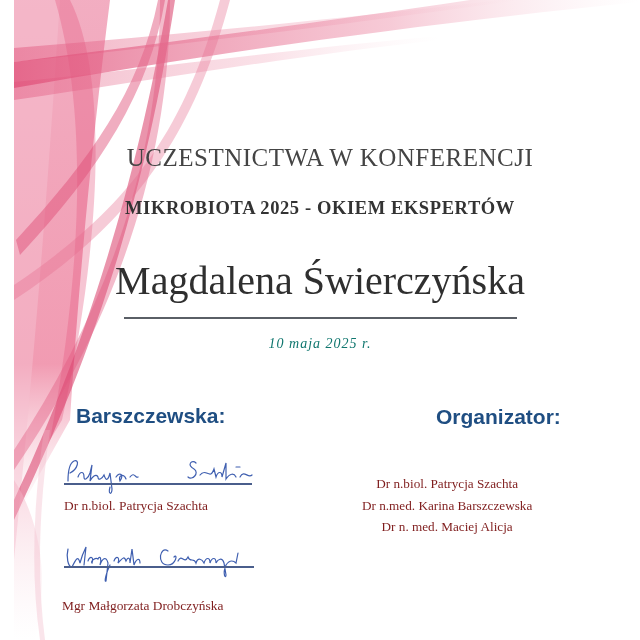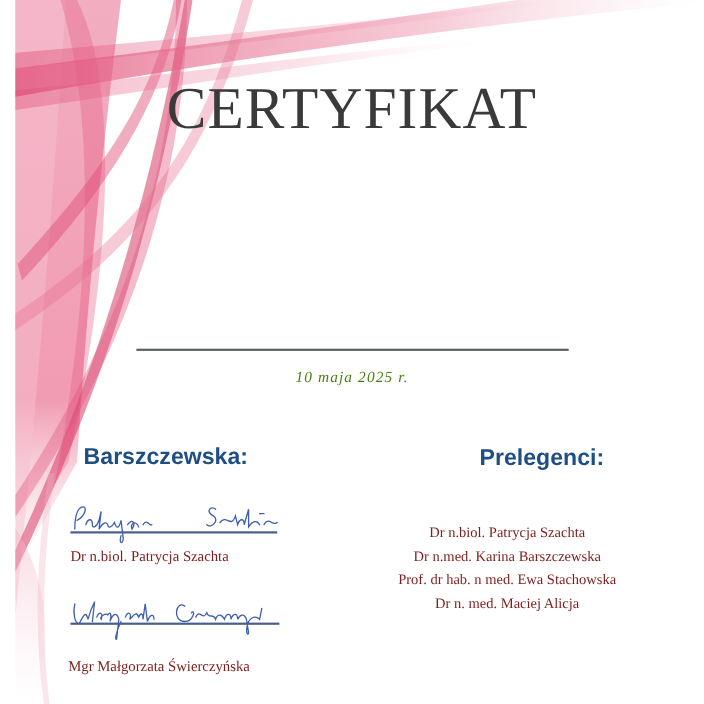--- a/index.html
+++ b/index.html
@@ -31,21 +31,21 @@
     top: 256px; left: 80px; width: 480px; text-align: center;
     font-family: "Liberation Serif", serif; font-size: 40px;
     color: #2f2f2f; line-height: 50px;
   }
   .name-line {
     top: 317px; left: 124px; width: 393px; height: 1.5px; background: #5a5f66;
   }
   .date {
     top: 336px; left: 200px; width: 240px; text-align: center;
     font-family: "Liberation Serif", serif; font-style: italic; font-size: 14px;
-    color: #4d7c0f; letter-spacing: 1px;
+    color: #0f766e; letter-spacing: 1px;
   }
   .heading {
     font-family: "Liberation Sans", sans-serif; font-weight: bold; font-size: 21px;
     color: #1f4e82; line-height: 26px;
   }
   .org-heading { top: 403px; left: 76px; }
   .pre-heading { top: 404px; left: 436px; }
 
   .sig { position: absolute; }
   .sig-line { position: absolute; height: 1.5px; background: #4a5e8c; }
@@ -93,21 +93,23 @@
     <path d="M20,255 C100,170 150,90 165,0 L158,0 C140,90 90,160 16,240 Z" fill="#de4a74" opacity="0.45"></path>
 
     <path d="M14,62 C150,45 300,25 470,0 L640,0 L640,2 C460,20 260,45 14,88 Z" fill="url(#gH)"></path>
     <path d="M14,48 C170,35 330,20 500,0 L520,0 C340,25 180,45 14,62 Z" fill="url(#gH)" opacity="0.6"></path>
     <path d="M14,82 C140,70 300,48 440,36 L440,40 C300,55 140,82 14,100 Z" fill="url(#gH)" opacity="0.55"></path>
 
     <path d="M14,480 C40,520 50,580 35,640 L14,640 Z" fill="url(#gFade)"></path>
     <path d="M50,430 C40,500 36,570 45,640 L40,640 C30,570 34,500 44,430 Z" fill="#f2b5c6" opacity="0.35"></path>
   </svg>
 
-  <div class="abs title">CERTYFIKAT</div>
+  <div class="abs subtitle">UCZESTNICTWA W KONFERENCJI</div>
+  <div class="abs event">MIKROBIOTA 2025 - OKIEM EKSPERTÓW</div>
+  <div class="abs name">Magdalena Świerczyńska</div>
   <div class="abs name-line"></div>
   <div class="abs date">10 maja 2025 r.</div>
 
   <div class="abs heading org-heading">Barszczewska:</div>
 
   <svg class="sig" style="left:60px; top:455px;" width="200" height="40" viewBox="0 0 200 40">
     <g fill="none" stroke="#3f5fb0" stroke-width="1.2" stroke-linecap="round">
       <path d="M8,26 C8,14 10,8 14,6 C20,4 18,14 10,18"></path>
       <path d="M18,22 C20,16 24,16 24,22 C24,26 28,24 30,18 L32,10 L30,26 C32,22 36,18 38,22 C38,26 42,24 44,20 C46,26 48,26 50,18 L52,34 C52,40 48,40 50,32"></path>
       <path d="M56,22 C60,16 64,20 60,26 C58,20 64,18 66,24"></path>
@@ -123,22 +125,21 @@
   <svg class="sig" style="left:60px; top:535px;" width="210" height="50" viewBox="0 0 210 50">
     <g fill="none" stroke="#3f5fb0" stroke-width="1.2" stroke-linecap="round">
       <path d="M8,14 C6,22 8,32 12,32 C16,24 18,20 20,28 C22,20 24,16 26,12 L24,30"></path>
       <path d="M28,26 C30,20 34,22 32,28 C30,26 36,22 38,24 C40,20 42,24 40,30 C42,24 46,20 48,28 L46,46 C44,48 46,38 50,30"></path>
       <path d="M54,26 C56,20 60,22 58,28 C62,24 64,20 66,26 C68,22 70,22 70,28 L72,14 L74,30 C76,24 80,22 80,28"></path>
       <path d="M108,16 C100,10 96,30 108,30 C116,30 118,18 114,22"></path>
       <path d="M118,26 C122,18 124,30 128,22 C130,28 134,22 136,28 C138,22 142,24 144,28 C146,22 150,22 150,28 C152,22 156,22 156,28 C158,24 162,22 164,28 L166,40 C166,44 162,40 166,30 C170,24 174,26 176,28 L178,18"></path>
     </g>
   </svg>
   <div class="sig-line" style="left:64px; top:566px; width:190px;"></div>
-  <div class="abs person org2-name">Mgr Małgorzata Świerczyńska</div>
+  <div class="abs person org2-name">Mgr Małgorzata Drobczyńska</div>
 
-  <div class="abs heading pre-heading">Prelegenci:</div>
+  <div class="abs heading pre-heading">Organizator:</div>
   <div class="speakers">
     <span class="person">Dr n.biol. Patrycja Szachta</span>
     <span class="person">Dr n.med. Karina Barszczewska</span>
-    <span class="person">Prof. dr hab. n med. Ewa Stachowska</span>
     <span class="person">Dr n. med. Maciej Alicja</span>
   </div>
 </div>
 
 </body></html>

